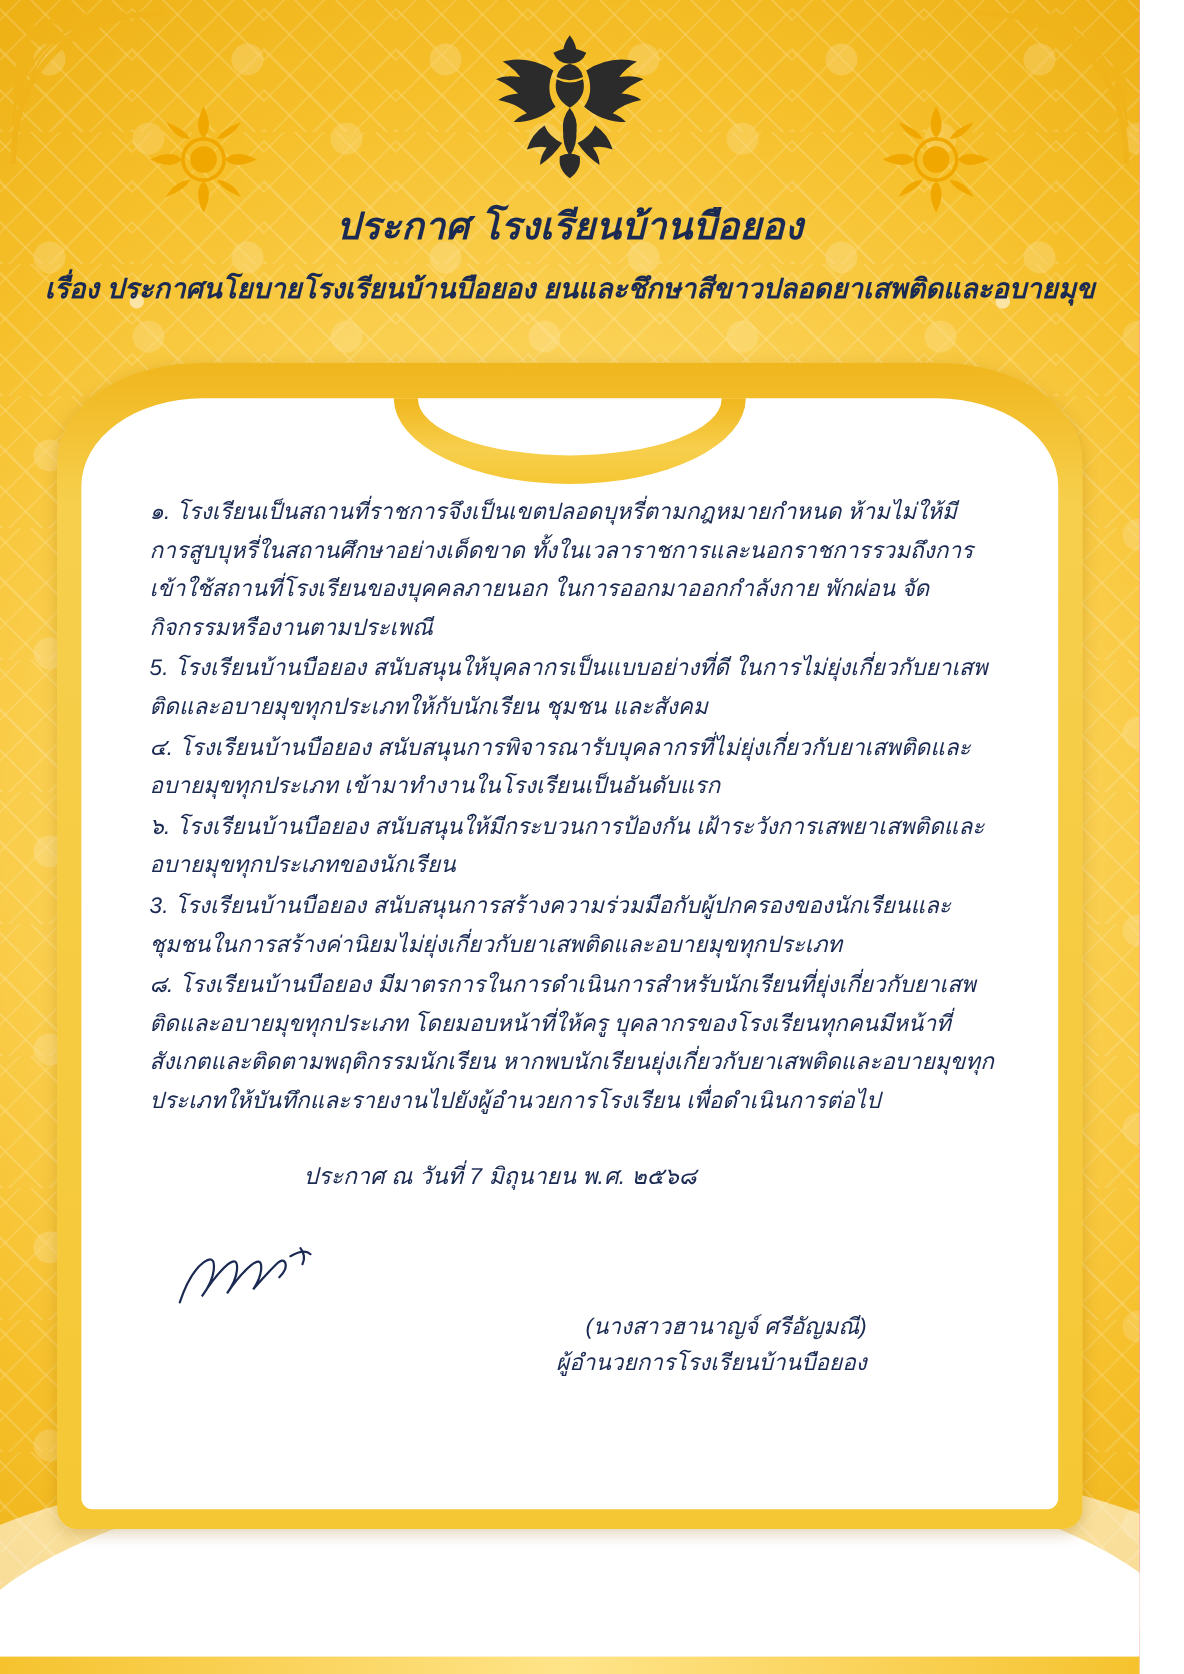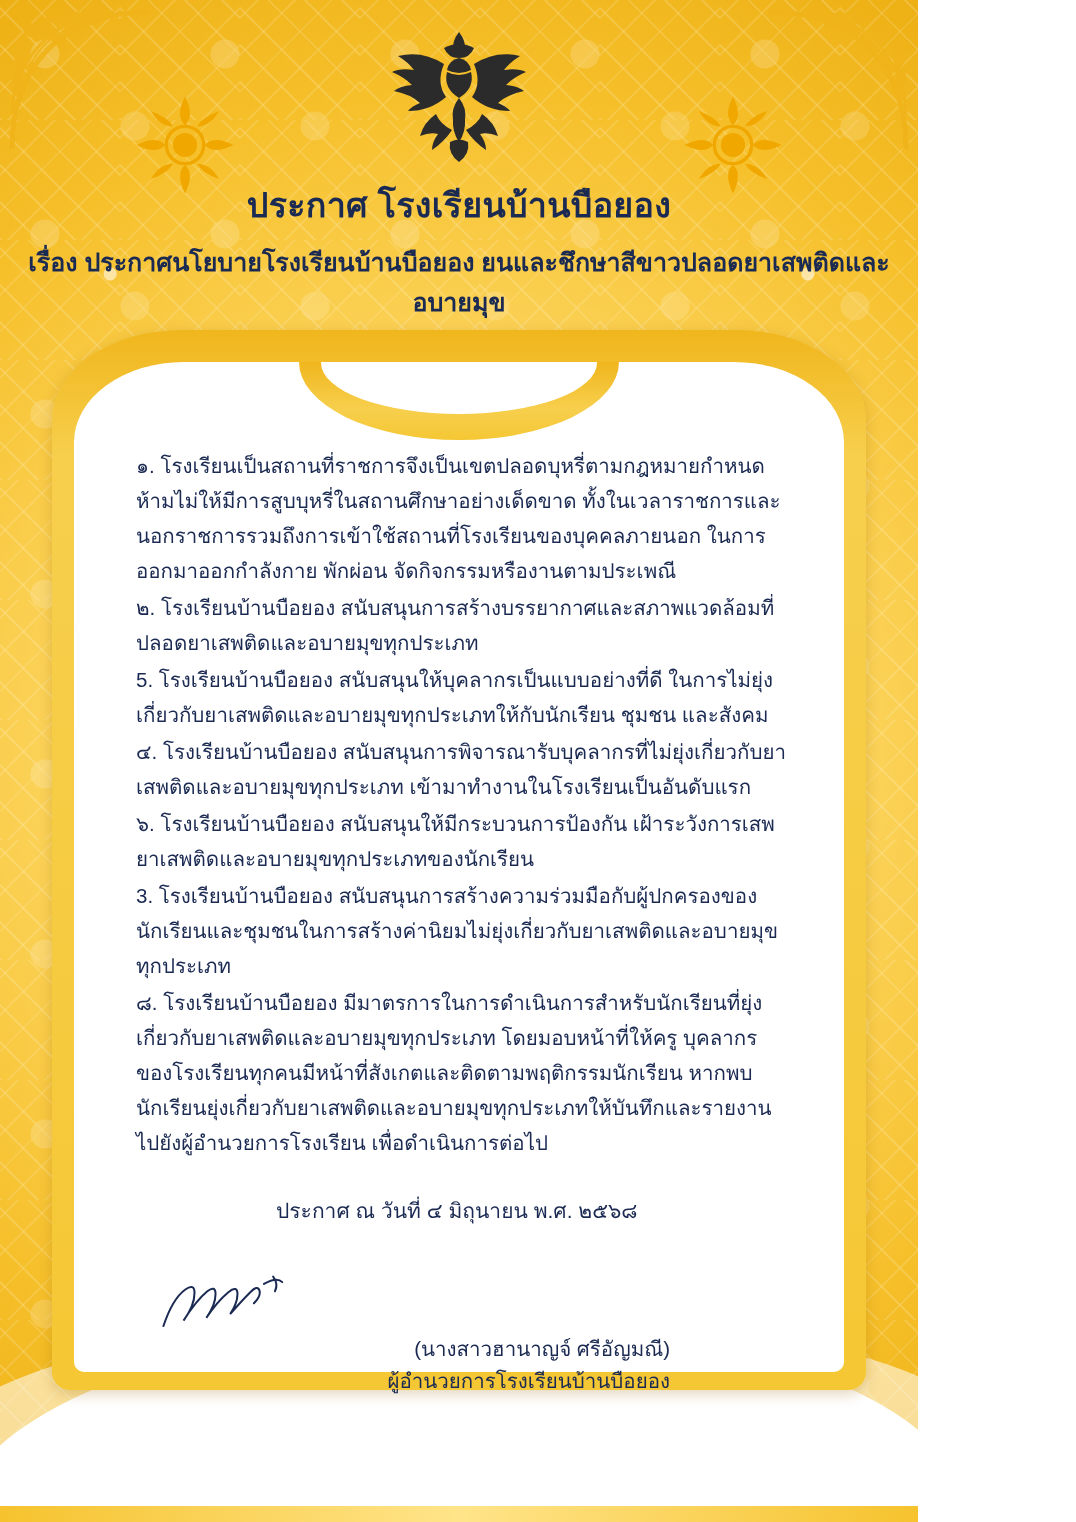--- a/index.html
+++ b/index.html
@@ -9,24 +9,25 @@
   body {
     width: 1076px;
     height: 1522px;
     font-family: "DejaVu Sans", sans-serif;
     background: #ffffff;
     overflow: hidden;
   }
 
   .poster {
     position: relative;
-    width: 918px;
+    width: 1036px;
     height: 1522px;
     overflow: hidden;
     background: #ec4899;
+    font-style: italic;
   }
 
   
   .bg-gold {
     position: absolute;
     inset: 0;
     background:
       radial-gradient(circle at 12% 18%, rgba(255,255,255,0.55) 0 6px, transparent 7px),
       radial-gradient(circle at 88% 18%, rgba(255,255,255,0.55) 0 6px, transparent 7px),
       radial-gradient(circle at 50% 50%, #ffe9a8 0%, #fcd55f 42%, #f6c02b 75%, #edb014 100%);
@@ -303,28 +304,27 @@
   </div>
 
   <div class="scroll-outer">
     <div class="scroll-inner">
       <div class="notch">
         <div class="notch-inner"></div>
       </div>
 
       <div class="content">
         <p class="clause">๑. โรงเรียนเป็นสถานที่ราชการจึงเป็นเขตปลอดบุหรี่ตามกฎหมายกำหนด ห้ามไม่ให้มีการสูบบุหรี่ในสถานศึกษาอย่างเด็ดขาด ทั้งในเวลาราชการและนอกราชการรวมถึงการเข้าใช้สถานที่โรงเรียนของบุคคลภายนอก ในการออกมาออกกำลังกาย พักผ่อน จัดกิจกรรมหรืองานตามประเพณี</p>
-        <p class="clause">๒. โรงเรียนบ้านบือยอง สนับสนุนการสร้างบรรยากาศและสภาพแวดล้อมที่ปลอดยาเสพติดและอบายมุขทุกประเภท</p>
         <p class="clause">5. โรงเรียนบ้านบือยอง  สนับสนุนให้บุคลากรเป็นแบบอย่างที่ดี  ในการไม่ยุ่งเกี่ยวกับยาเสพติดและอบายมุขทุกประเภทให้กับนักเรียน ชุมชน และสังคม</p>
         <p class="clause">๔. โรงเรียนบ้านบือยอง สนับสนุนการพิจารณารับบุคลากรที่ไม่ยุ่งเกี่ยวกับยาเสพติดและอบายมุขทุกประเภท เข้ามาทำงานในโรงเรียนเป็นอันดับแรก</p>
         <p class="clause">๖. โรงเรียนบ้านบือยอง สนับสนุนให้มีกระบวนการป้องกัน เฝ้าระวังการเสพยาเสพติดและอบายมุขทุกประเภทของนักเรียน</p>
         <p class="clause">3. โรงเรียนบ้านบือยอง สนับสนุนการสร้างความร่วมมือกับผู้ปกครองของนักเรียนและชุมชนในการสร้างค่านิยมไม่ยุ่งเกี่ยวกับยาเสพติดและอบายมุขทุกประเภท</p>
         <p class="clause">๘. โรงเรียนบ้านบือยอง มีมาตรการในการดำเนินการสำหรับนักเรียนที่ยุ่งเกี่ยวกับยาเสพติดและอบายมุขทุกประเภท โดยมอบหน้าที่ให้ครู บุคลากรของโรงเรียนทุกคนมีหน้าที่สังเกตและติดตามพฤติกรรมนักเรียน หากพบนักเรียนยุ่งเกี่ยวกับยาเสพติดและอบายมุขทุกประเภทให้บันทึกและรายงานไปยังผู้อำนวยการโรงเรียน เพื่อดำเนินการต่อไป</p>
 
-        <div class="date-line">ประกาศ ณ วันที่ ๔ มิถุนายน พ.ศ. ๒๕๖๘</div>
+        <div class="date-line">ประกาศ ณ วันที่ 7 มิถุนายน พ.ศ. ๒๕๖๘</div>
 
         <div class="sig-block">
           <svg class="signature" viewBox="0 0 200 70">
             <g fill="none" stroke="#1b2a52" stroke-width="2.2" stroke-linecap="round">
               <path d="M30 58 q10 -30 24 -40 q10 -7 10 4 q0 14 -12 30 q14 -22 26 -32 q9 -7 9 3 q0 12 -10 26 q12 -18 24 -28 q10 -8 10 2 q0 10 -8 22 q12 -14 22 -24 q8 -8 10 -2 q2 6 -6 14"></path>
               <path d="M140 12 q14 -8 20 -2"></path>
               <path d="M150 4 q6 8 2 16"></path>
             </g>
           </svg>
           <span class="sig-name">(นางสาวฮานาญจ์ ศรีอัญมณี)</span>

